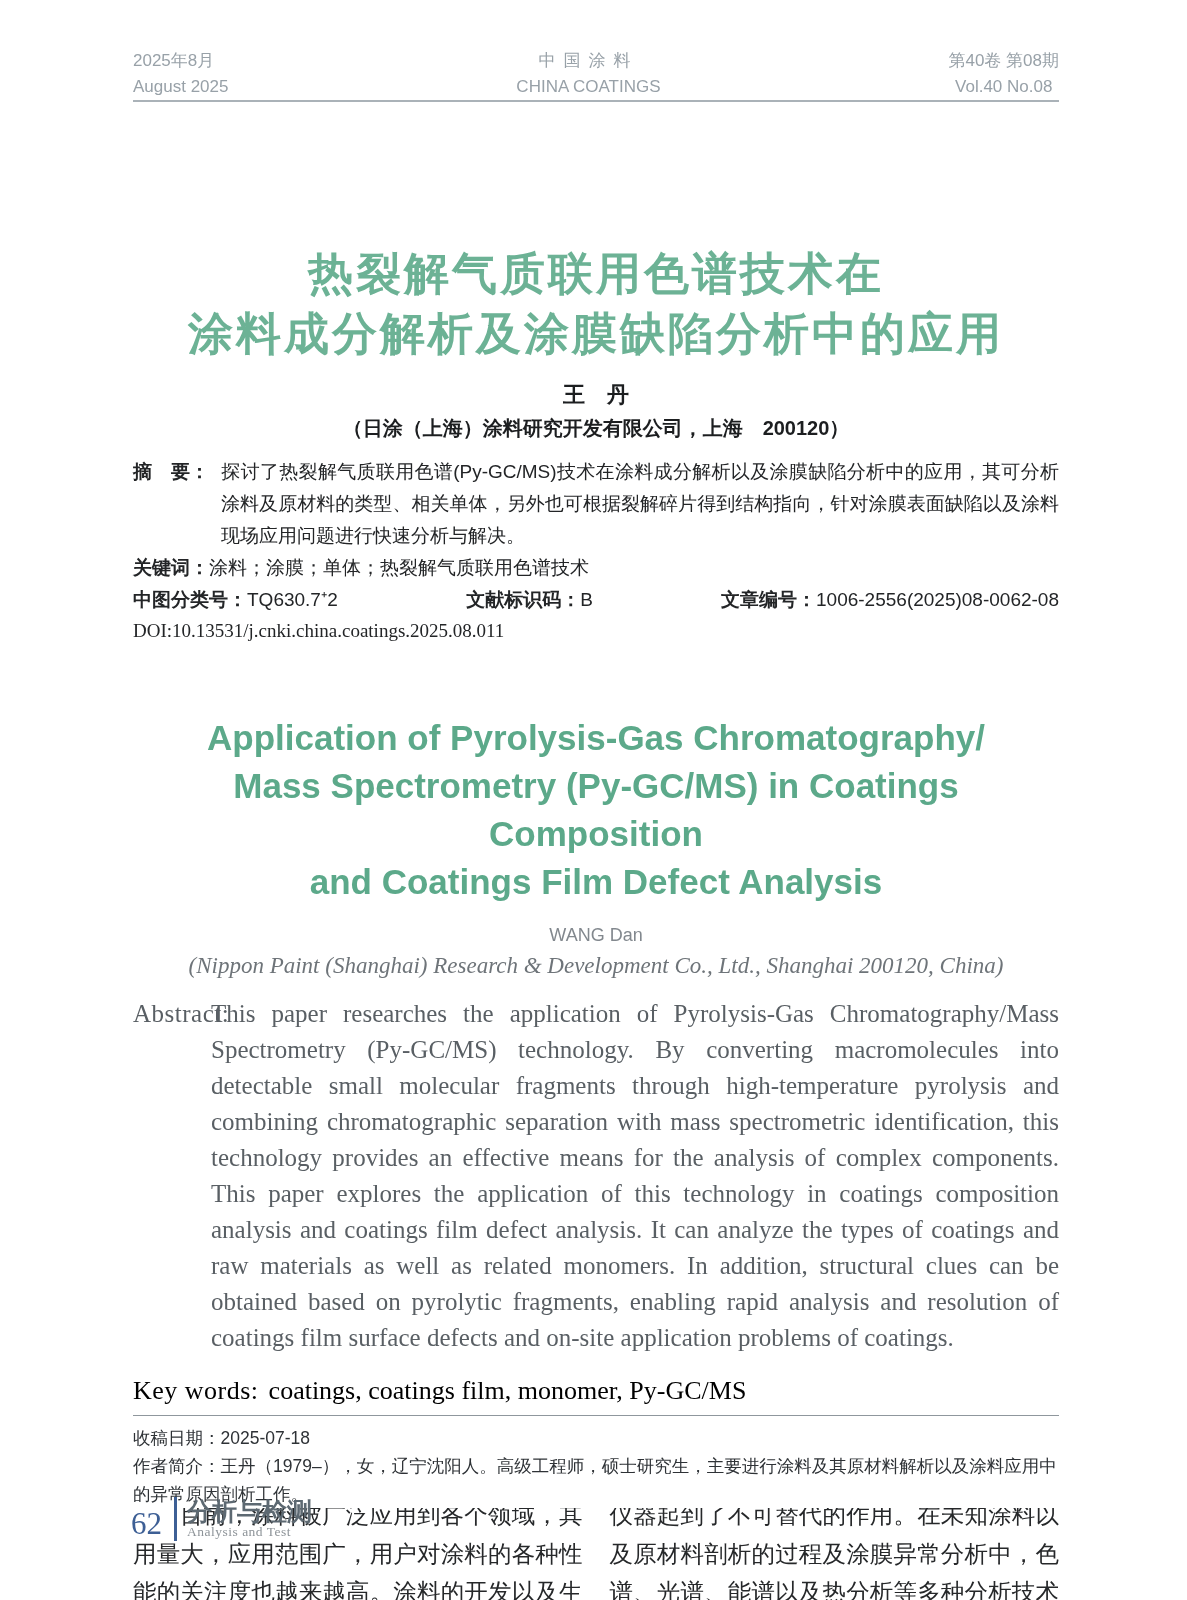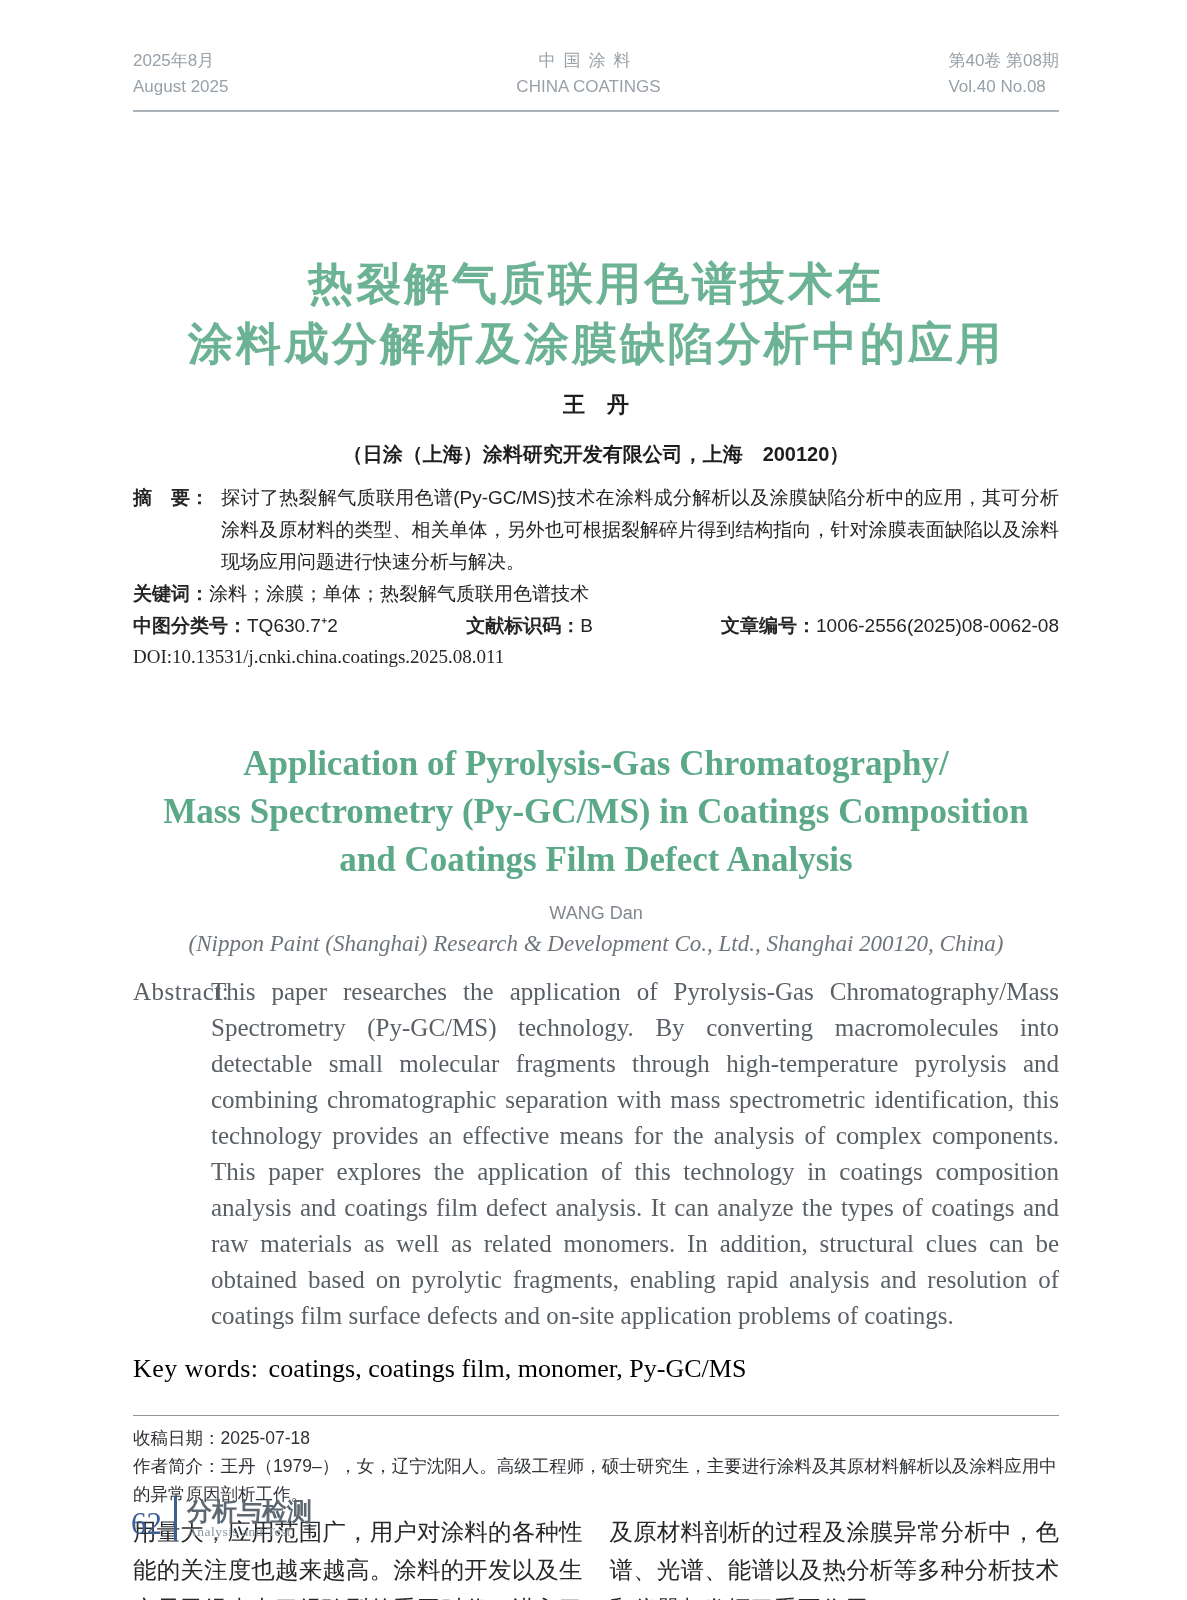--- a/index.html
+++ b/index.html
@@ -6,43 +6,43 @@
   .page {
     position:relative; width:1187px; height:1600px; margin:0 auto;
     background:#ffffff; overflow:hidden;
     font-family:"Liberation Serif", serif; color:#26282a;
   }
   .content { padding:0 128px 0 133px; }
 
   
   .jheader {
     display:flex; justify-content:space-between; align-items:flex-end;
-    padding-top:48px; padding-bottom:10px;
+    padding-top:48px; 
     border-bottom:2px solid #aab2b8;
     font-family:"Liberation Sans", sans-serif;
     font-size:17px; line-height:26px; color:#98a1a8;
   }
   .jheader .hcell { white-space:nowrap; }
   .jheader .hcenter { text-align:center; }
   .jheader .hcenter .cn { letter-spacing:8px; }
-  .jheader .hright { text-align:left; }
+  .jheader .hright { text-align:center; }
 
   
   .title-cn {
     margin-top:142px; text-align:center;
     font-family:"Liberation Sans", sans-serif; font-weight:bold;
     font-size:45px; line-height:60px; letter-spacing:3px; color:#6cb295;
   }
   .author-cn {
     margin-top:16px; text-align:center;
     font-family:"Liberation Sans", sans-serif; font-weight:bold;
     font-size:22px; line-height:30px; color:#1c1e20;
   }
   .aff-cn {
-    margin-top:20px; text-align:center;
+    margin-top:4px; text-align:center;
     font-family:"Liberation Sans", sans-serif; font-weight:bold;
     font-size:20px; line-height:28px; color:#1c1e20;
   }
 
   
   .abs-cn {
     margin-top:14px; font-family:"Liberation Sans", sans-serif;
     font-size:19px; line-height:32px; text-align:justify; color:#232527;
     padding-left:88px; text-indent:-88px;
   }
@@ -52,21 +52,21 @@
   .meta-row {
     display:flex; justify-content:space-between;
     font-family:"Liberation Sans", sans-serif; font-size:19px; line-height:32px; color:#232527;
   }
   .meta-row .lbl { font-weight:bold; }
   .doi-line { font-family:"Liberation Serif", serif; font-size:19px; line-height:30px; color:#232527; }
 
   
   .title-en {
     margin-top:68px; text-align:center;
-    font-family:Liberation Serif, serif; font-weight:bold;
+    font-family:Liberation Sans, sans-serif; font-weight:bold;
     font-size:35px; line-height:48px; color:#5ca98a;
   }
   .author-en {
     margin-top:16px; text-align:center;
     font-family:"Liberation Sans", sans-serif; font-size:18px; line-height:26px; color:#82888e;
   }
   .aff-en {
     margin-top:4px; text-align:center;
     font-family:"Liberation Serif", serif; font-style:italic;
     font-size:23px; line-height:28px; color:#6e7479;

